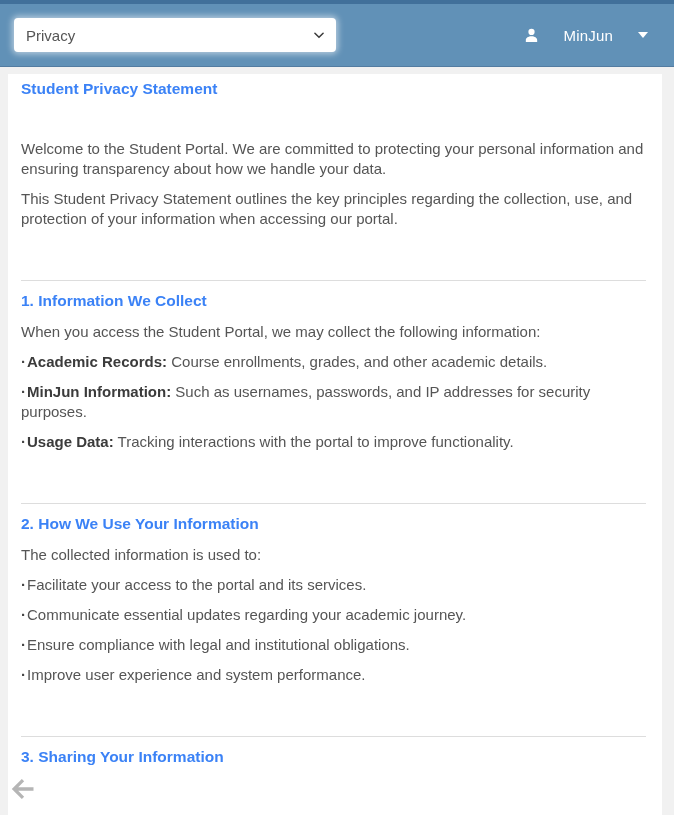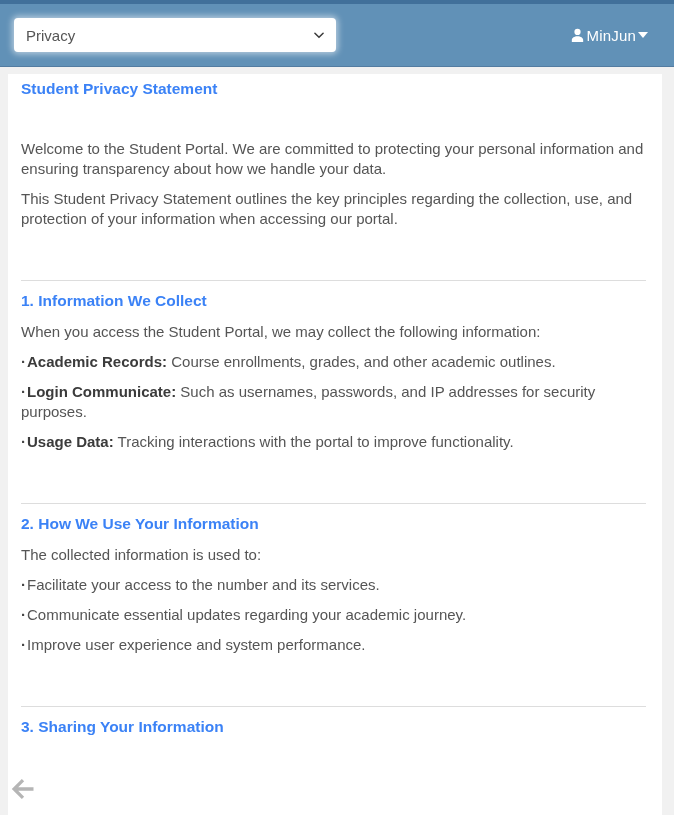--- a/index.html
+++ b/index.html
@@ -34,21 +34,21 @@
     padding: 0 30px 0 12px;
     font-family: "Liberation Sans", sans-serif;
     font-size: 15px; color: #555555;
     cursor: pointer;
   }
   .select-chevron {
     position: absolute; right: 10px; top: 10px;
     width: 14px; height: 14px; pointer-events: none;
   }
   .user {
-    display: flex; align-items: center; gap: 0;
+    display: flex; align-items: center; gap: 23px;
     color: #ffffff; font-size: 15px; cursor: pointer;
   }
   .user-icon { width: 17px; height: 17px; display: block; }
   .user-name { letter-spacing: .2px; }
   .caret-down {
     width: 0; height: 0; margin-left: 2px;
     border-left: 5px solid transparent;
     border-right: 5px solid transparent;
     border-top: 6px solid #ffffff;
   }
@@ -120,32 +120,33 @@
     <h1 class="page-title">Student Privacy Statement</h1>
 
     <p class="intro-1">Welcome to the Student Portal. We are committed to protecting your personal information and ensuring transparency about how we handle your data.</p>
     <p class="intro-2">This Student Privacy Statement outlines the key principles regarding the collection, use, and protection of your information when accessing our portal.</p>
 
     <hr class="divider">
 
     <section>
       <h2 class="section-heading">1. Information We Collect</h2>
       <p class="section-lead">When you access the Student Portal, we may collect the following information:</p>
-      <p class="bullet"><strong>Academic Records:</strong><span> Course enrollments, grades, and other academic outlines.</span></p>
-      <p class="bullet"><strong>Login Communicate:</strong><span> Such as usernames, passwords, and IP addresses for security purposes.</span></p>
+      <p class="bullet"><strong>Academic Records:</strong><span> Course enrollments, grades, and other academic details.</span></p>
+      <p class="bullet"><strong>MinJun Information:</strong><span> Such as usernames, passwords, and IP addresses for security purposes.</span></p>
       <p class="bullet"><strong>Usage Data:</strong><span> Tracking interactions with the portal to improve functionality.</span></p>
     </section>
 
     <hr class="divider">
 
     <section>
       <h2 class="section-heading">2. How We Use Your Information</h2>
       <p class="section-lead">The collected information is used to:</p>
-      <p class="bullet"><span>Facilitate your access to the number and its services.</span></p>
+      <p class="bullet"><span>Facilitate your access to the portal and its services.</span></p>
       <p class="bullet"><span>Communicate essential updates regarding your academic journey.</span></p>
+      <p class="bullet"><span>Ensure compliance with legal and institutional obligations.</span></p>
       <p class="bullet"><span>Improve user experience and system performance.</span></p>
     </section>
 
     <hr class="divider">
 
     <section>
       <h2 class="section-heading">3. Sharing Your Information</h2>
     </section>
   </main>
 

